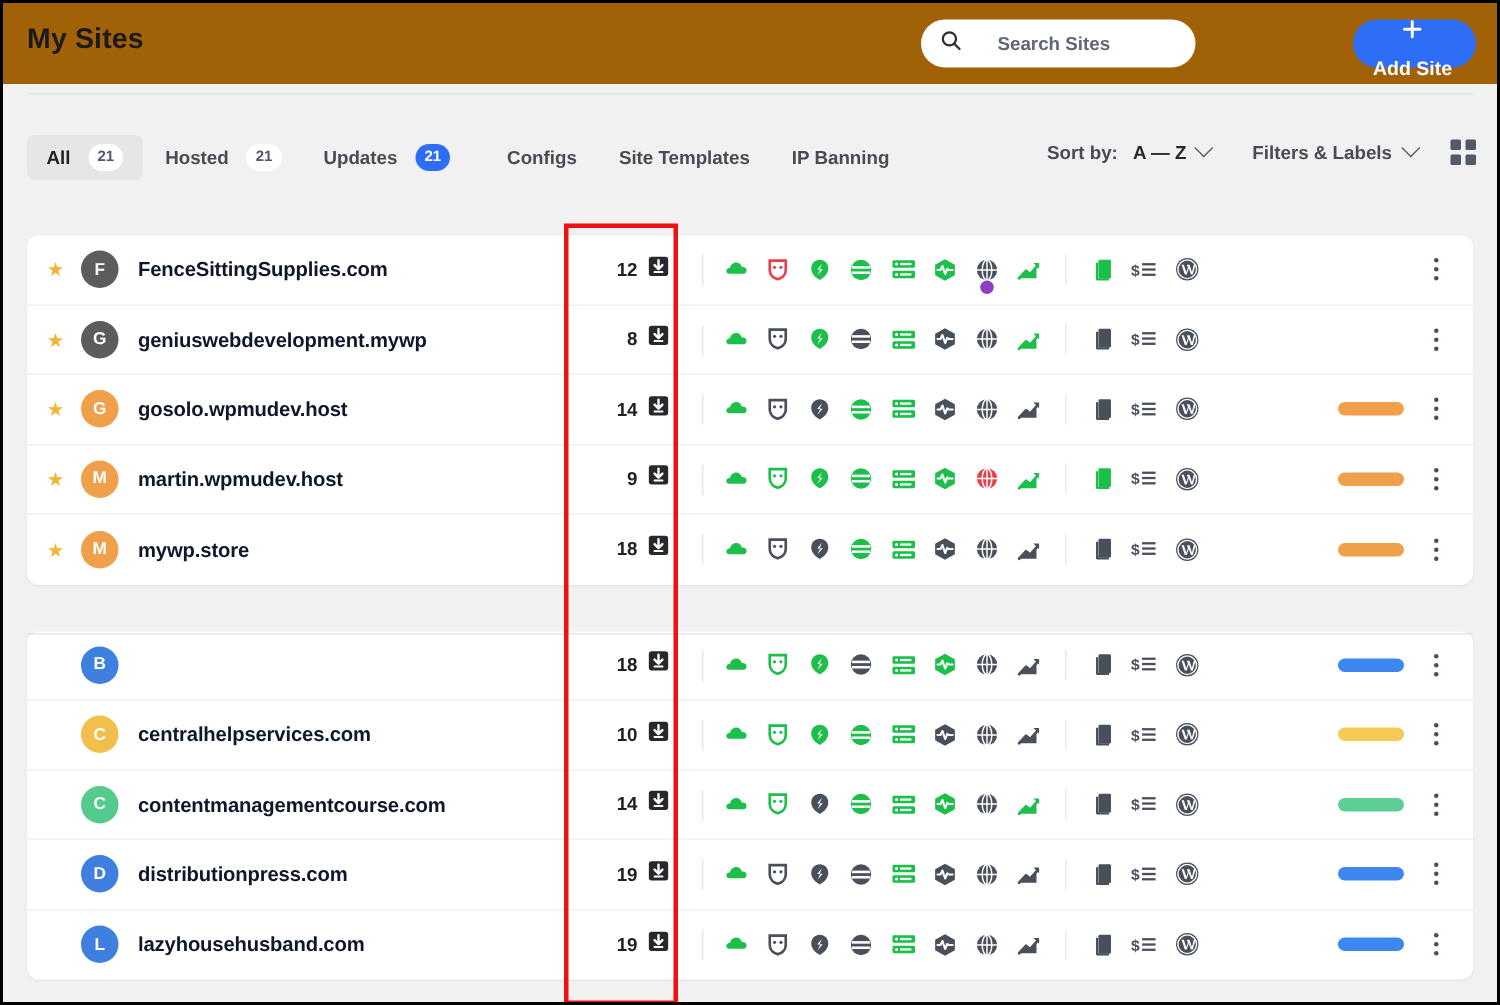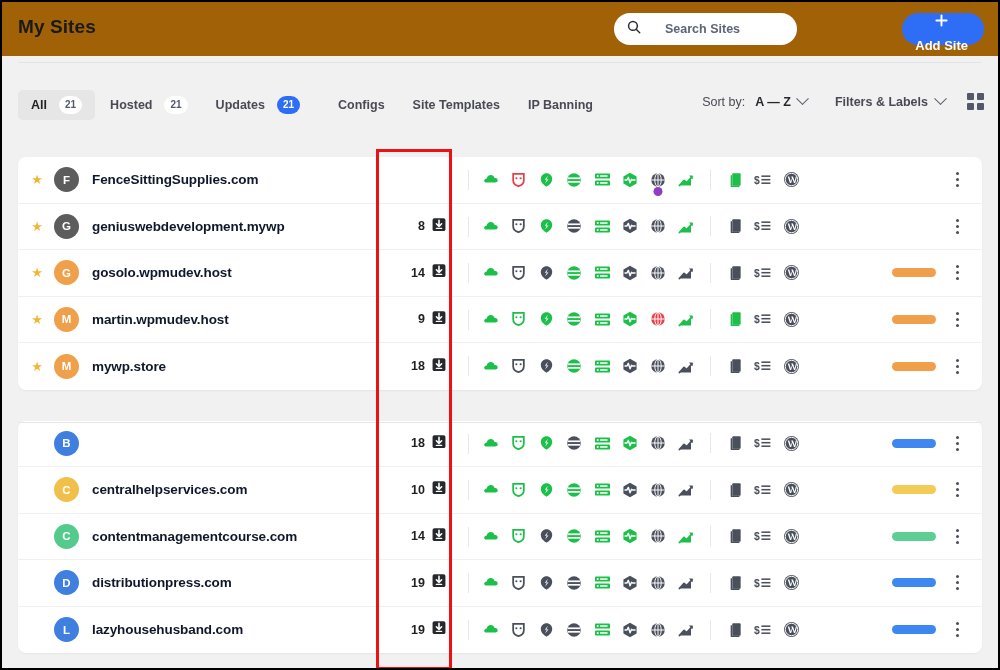--- a/index.html
+++ b/index.html
@@ -45,21 +45,21 @@
   .tab.active { background: #e6e6e6; color: #222; }
   .pill {
     font-size: 10px; font-weight: 700; line-height: 1;
     padding: 4px 6px; border-radius: 9px; background: #fff; color: #50586b;
     min-width: 22px; text-align: center;
   }
   .pill.blue { background: #2e6df6; color: #fff; }
   .tab-spacer { width: 8px; }
 
   .sort-area { position: absolute; right: 14px; top: 3px; display: flex; align-items: center; gap: 0; }
-  .sort-label { font-size: 12.5px; font-weight: 400; color: #4a4a55; margin-right: 10px; }
+  .sort-label { font-size: 12.5px; font-weight: 700; color: #4a4a55; margin-right: 10px; }
   .sort-value { font-size: 12.5px; font-weight: 700; color: #26282e; margin-right: 7px; }
   .chev { width: 9px; height: 9px; border-right: 1.6px solid #5c6170; border-bottom: 1.6px solid #5c6170;
           transform: rotate(45deg) translate(-2px,-2px); }
   .filters-label { font-size: 12.5px; font-weight: 700; color: #4a4a55; margin-left: 28px; margin-right: 8px; }
   .grid-toggle { margin-left: 22px; display: grid; grid-template-columns: 7px 7px; grid-gap: 3px; cursor: pointer; }
   .grid-toggle i { display: block; width: 7px; height: 7px; background: #54596a; border-radius: 1px; }
 
   
   .list { position: absolute; left: 16px; right: 16px; top: 155px; }
   .card { background: #fff; border-radius: 8px; overflow: hidden; box-shadow: 0 1px 2px rgba(0,0,0,.05); }
@@ -171,20 +171,28 @@
         </span>
     </div>
   </div>
 
   <div class="list" id="list">
       <div class="card">
         <div class="row">
           <div class="star">★</div>
           <div class="avatar" style="background: rgb(92, 92, 92);">F</div>
           <div class="site-name">FenceSittingSupplies.com</div>
+          <div class="updates-cell">
+            <span class="upd-count">12</span>
+            <span><svg width="14" height="15" viewBox="0 0 15 16">
+                <rect x="0.6" y="1.2" width="13.8" height="13.8" rx="2" fill="#26282e"></rect>
+                <path d="M7.5 3.6v6.2M4.7 7.2l2.8 2.8 2.8-2.8" fill="none" stroke="#fff" stroke-width="1.7" stroke-linecap="round" stroke-linejoin="round"></path>
+                <rect x="4" y="11.4" width="7" height="1.5" rx=".7" fill="#fff"></rect>
+              </svg></span>
+          </div>
           <div class="cell-sep"></div>
           <div class="icons">
             <span class="ico">
               <svg width="17" height="17" viewBox="0 0 20 20">
                 <path d="M4.6 13.6h10.9c1.8 0 3-1.2 3-2.7s-1.2-2.7-2.9-2.7c-.3 0-.6 0-.8.1C14.2 6 12.5 4.7 10.4 4.7c-2.5 0-4.5 1.8-4.8 4.1-1.7.1-3 1.3-3 2.6s1.2 2.2 2 2.2z" fill="#1dbf4b"></path>
               </svg>
             </span>
             <span class="ico">
               <svg width="15" height="16" viewBox="0 0 16 18">
                 <path d="M2 2h12v7.2c0 3.6-3.2 6-6 6.8-2.8-.8-6-3.2-6-6.8z" fill="none" stroke="#e8404a" stroke-width="2"></path>

